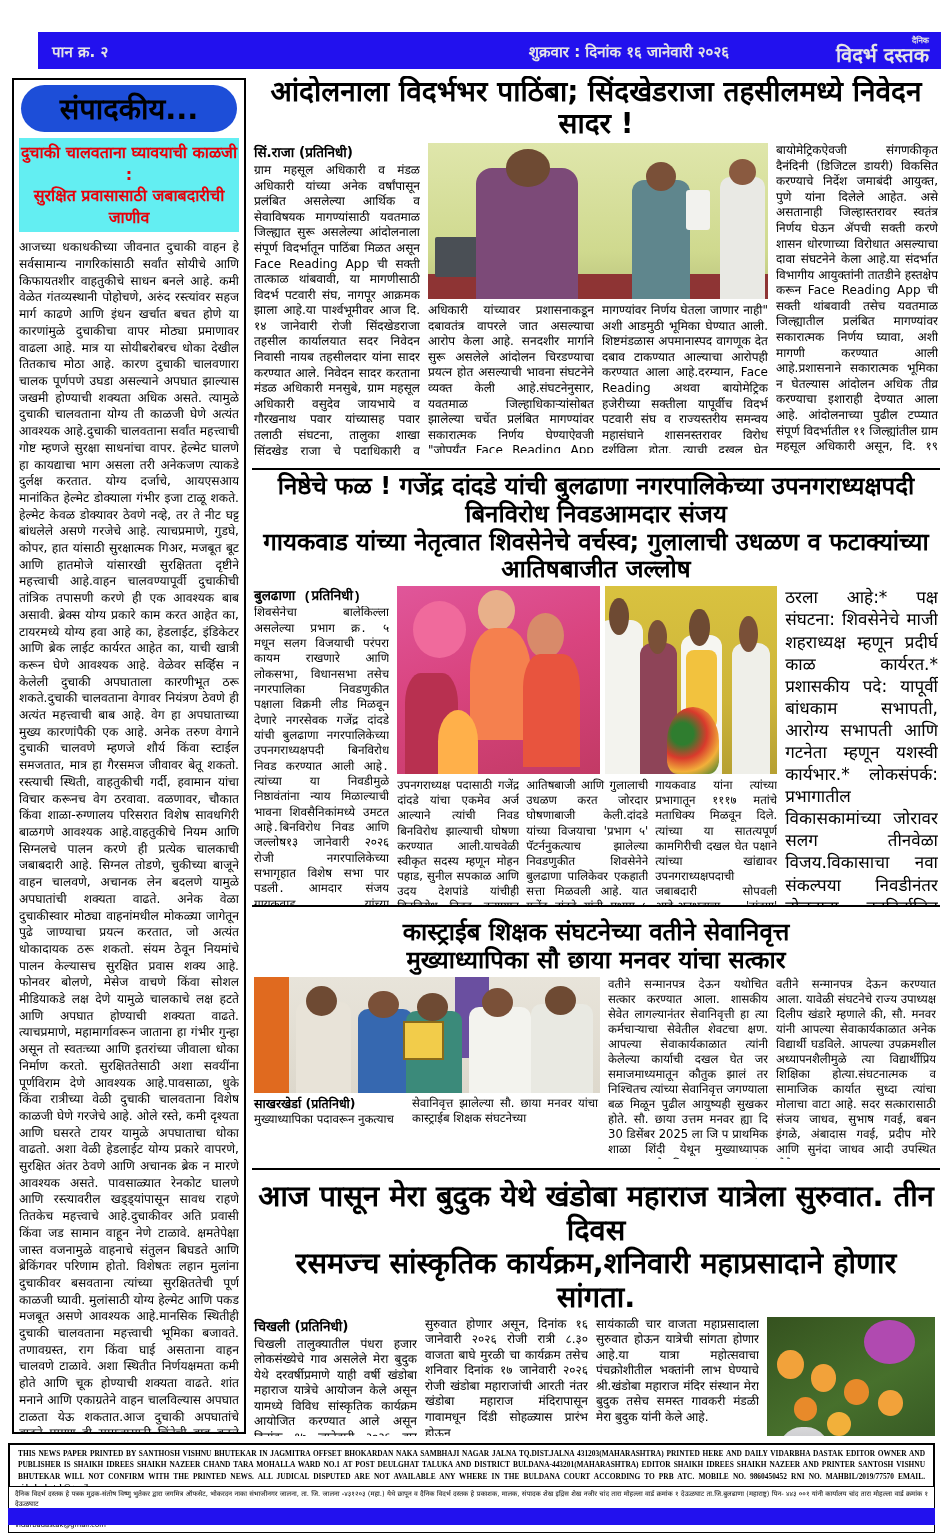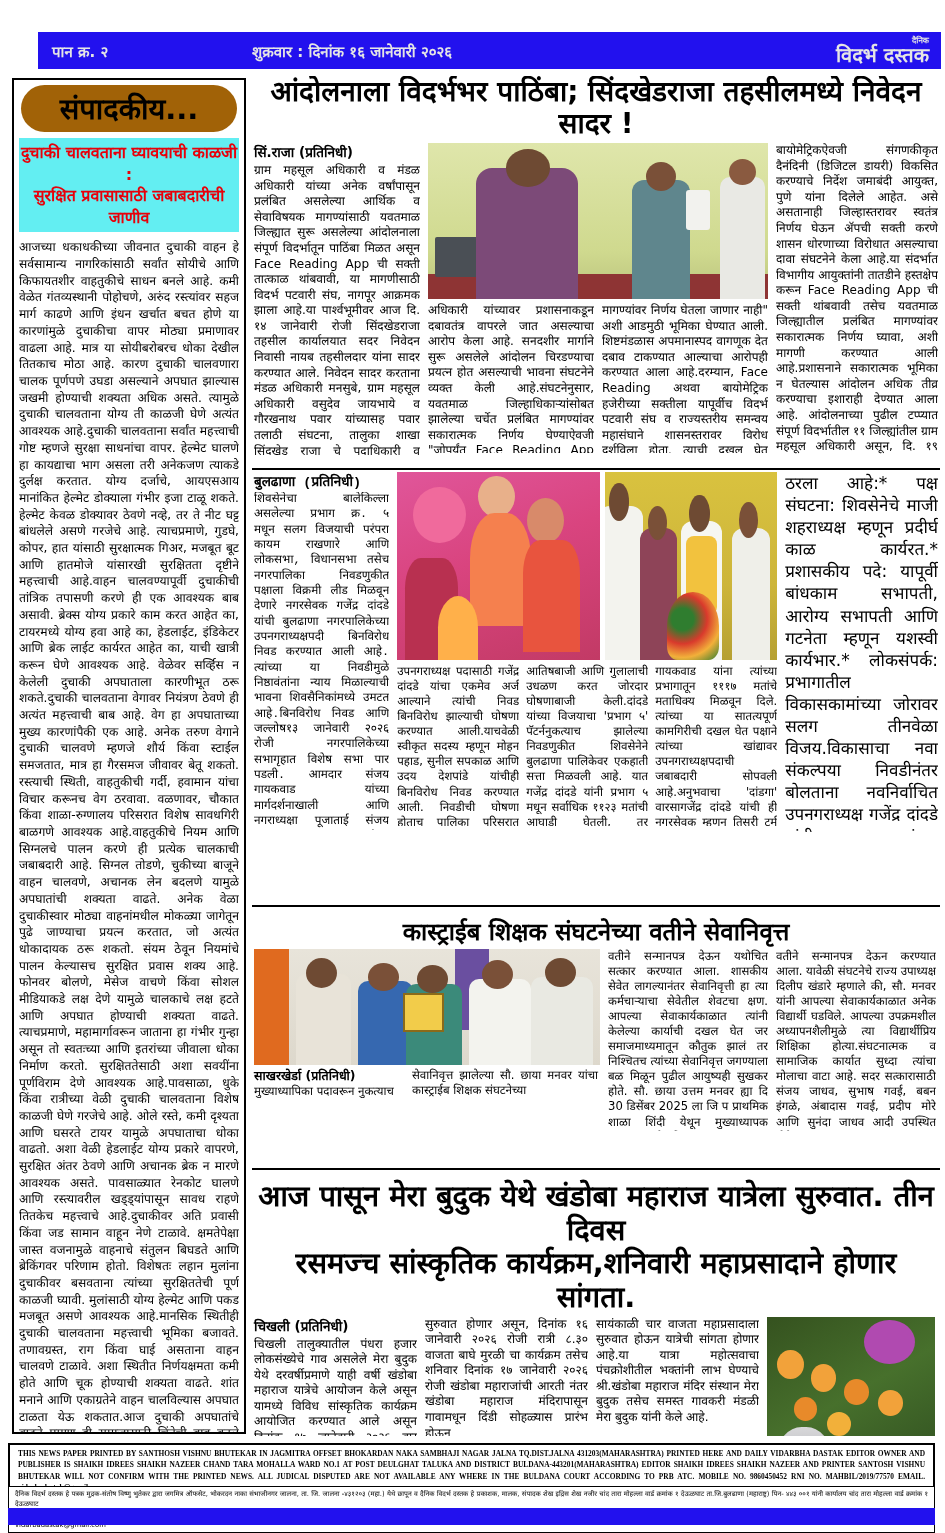--- a/index.html
+++ b/index.html
@@ -7,31 +7,31 @@
     width:945px;height:1533px;position:relative;overflow:hidden;
     background:#f7f6f2;font-family:"DejaVu Sans",sans-serif;color:#000;
   }
   .sheet{position:absolute;left:0;top:0;width:945px;height:1533px;background:#ffffff;}
   
   .masthead{
     position:absolute;left:20px;top:32px;width:903px;height:37px;
     background:#2211ee;color:#e5e5e5;display:flex;align-items:center;margin-left:18px;
   }
   .mh-page{margin-left:14px;font-size:15px;font-weight:bold;width:200px;}
-  .mh-date{flex:1;text-align:left;font-size:15px;font-weight:bold;}
+  .mh-date{flex:1;text-align:right;font-size:15px;font-weight:bold;}
   .mh-brand{width:200px;text-align:right;margin-right:12px;line-height:1;}
   .mh-brand .small{display:block;font-size:8px;font-weight:bold;}
   .mh-brand .big{display:block;font-size:20px;font-weight:bold;}
   
   .editorial{
     position:absolute;left:12px;top:78px;width:234px;height:1356px;
     border:2px solid #000;background:#fff;box-sizing:border-box;padding:3px 5px;overflow:hidden;
   }
   .ed-head{
-    background:#a16207;border-radius:26px;text-align:center;
+    background:#1d4ed8;border-radius:26px;text-align:center;
     font-size:29px;font-weight:bold;padding:3px 0 5px;margin:2px 2px 6px;
   }
   .ed-title{
     background:#63eef2;color:#e8000a;font-weight:bold;text-align:center;
     font-size:16px;line-height:1.35;padding:4px 1px;margin:0 0 7px;
   }
   .ed-body{
     font-size:12.2px;line-height:1.37;text-align:justify;height:1230px;overflow:hidden;
   }
   
@@ -140,20 +140,24 @@
           <div class="a1-sub">
             <div class="ncol">अधिकारी यांच्यावर प्रशासनाकडून दबावतंत्र वापरले जात असल्याचा आरोप केला आहे. सनदशीर मार्गाने सुरू असलेले आंदोलन चिरडण्याचा प्रयत्न होत असल्याची भावना संघटनेने व्यक्त केली आहे.संघटनेनुसार, यवतमाळ जिल्हाधिकाऱ्यांसोबत झालेल्या चर्चेत प्रलंबित मागण्यांवर सकारात्मक निर्णय घेण्याऐवजी "जोपर्यंत Face Reading App डाउनलोड करणार नाही, तोपर्यंत</div>
             <div class="ncol">मागण्यांवर निर्णय घेतला जाणार नाही" अशी आडमुठी भूमिका घेण्यात आली. शिष्टमंडळास अपमानास्पद वागणूक देत दबाव टाकण्यात आल्याचा आरोपही करण्यात आला आहे.दरम्यान, Face Reading अथवा बायोमेट्रिक हजेरीच्या सक्तीला यापूर्वीच विदर्भ पटवारी संघ व राज्यस्तरीय समन्वय महासंघाने शासनस्तरावर विरोध दर्शविला होता. त्याची दखल घेत शासनाने</div>
           </div>
         </div>
         <div class="ncol a1-col4">बायोमेट्रिकऐवजी संगणकीकृत दैनंदिनी (डिजिटल डायरी) विकसित करण्याचे निर्देश जमाबंदी आयुक्त, पुणे यांना दिलेले आहेत. असे असतानाही जिल्हास्तरावर स्वतंत्र निर्णय घेऊन ॲपची सक्ती करणे शासन धोरणाच्या विरोधात असल्याचा दावा संघटनेने केला आहे.या संदर्भात विभागीय आयुक्तांनी तातडीने हस्तक्षेप करून Face Reading App ची सक्ती थांबवावी तसेच यवतमाळ जिल्ह्यातील प्रलंबित मागण्यांवर सकारात्मक निर्णय घ्यावा, अशी मागणी करण्यात आली आहे.प्रशासनाने सकारात्मक भूमिका न घेतल्यास आंदोलन अधिक तीव्र करण्याचा इशाराही देण्यात आला आहे. आंदोलनाच्या पुढील टप्प्यात संपूर्ण विदर्भातील ११ जिल्ह्यांतील ग्राम महसूल अधिकारी असून, दि. १९ जानेवारी रोजी अमरावती विभागीय आयुक्त कार्यालयासमोर एक दिवसीय धरणे आंदोलन, तर दि. २७ जानेवारी रोजी अमरावती येथे भव्य मोर्चाचे आयोजन करण्यात येणार आहे.</div>
       </div>
     </div>
 
     <div class="article a2">
+      <div class="headline">
+        <div>निष्ठेचे फळ ! गजेंद्र दांदडे यांची बुलढाणा नगरपालिकेच्या उपनगराध्यक्षपदी बिनविरोध निवडआमदार संजय</div>
+        <div>गायकवाड यांच्या नेतृत्वात शिवसेनेचे वर्चस्व; गुलालाची उधळण व फटाक्यांच्या आतिषबाजीत जल्लोष</div>
+      </div>
       <div class="cols">
         <div class="a2-col1">
           <div class="byline">बुलढाणा (प्रतिनिधी)</div>
           <div class="ncol" style="height:338px;font-size:11.8px;">शिवसेनेचा बालेकिल्ला असलेल्या प्रभाग क्र. ५ मधून सलग विजयाची परंपरा कायम राखणारे आणि लोकसभा, विधानसभा तसेच नगरपालिका निवडणुकीत पक्षाला विक्रमी लीड मिळवून देणारे नगरसेवक गजेंद्र दांदडे यांची बुलढाणा नगरपालिकेच्या उपनगराध्यक्षपदी बिनविरोध निवड करण्यात आली आहे. त्यांच्या या निवडीमुळे निष्ठावंतांना न्याय मिळाल्याची भावना शिवसैनिकांमध्ये उमटत आहे.बिनविरोध निवड आणि जल्लोष१३ जानेवारी २०२६ रोजी नगरपालिकेच्या सभागृहात विशेष सभा पार पडली. आमदार संजय गायकवाड यांच्या मार्गदर्शनाखाली आणि नगराध्यक्षा पूजाताई संजय गायकवाड यांच्या अध्यक्षतेखाली ही निवड प्रक्रिया पार पडली.</div>
         </div>
         <div class="a2-mid">
           <div class="a2-photos">
             <div class="ph2a">
               <div class="sh" style="left:0;top:0;width:100%;height:100%;background:linear-gradient(160deg,#e0569a 0%,#d9447f 45%,#c23a65 100%);"></div>
               <div class="sh" style="left:8%;top:8%;width:26%;height:30%;background:#f06a9c;border-radius:50%;"></div>
@@ -184,20 +188,21 @@
             <div class="ncol">गायकवाड यांना त्यांच्या प्रभागातून १११७ मतांचे मताधिक्य मिळवून दिले. त्यांच्या या सातत्यपूर्ण कामगिरीची दखल घेत पक्षाने त्यांच्या खांद्यावर उपनगराध्यक्षपदाची जबाबदारी सोपवली आहे.अनुभवाचा 'दांडगा' वारसागजेंद्र दांदडे यांची ही नगरसेवक म्हणून तिसरी टर्म आहे. त्यांच्या निवडीमागे त्यांचा प्रशासकीय अनुभव महत्त्वाचा</div>
           </div>
         </div>
         <div class="ncol a2-colR">ठरला आहे:* पक्ष संघटना: शिवसेनेचे माजी शहराध्यक्ष म्हणून प्रदीर्घ काळ कार्यरत.* प्रशासकीय पदे: यापूर्वी बांधकाम सभापती, आरोग्य सभापती आणि गटनेता म्हणून यशस्वी कार्यभार.* लोकसंपर्क: प्रभागातील विकासकामांच्या जोरावर सलग तीनवेळा विजय.विकासाचा नवा संकल्पया निवडीनंतर बोलताना नवनिर्वाचित उपनगराध्यक्ष गजेंद्र दांदडे यांनी, आमदार संजय गायकवाड यांच्या नेतृत्वात शहराच्या विकासासाठी कटिबद्ध करण्यासाठी आपण कटिबद्ध असल्याचे सांगितले. या कार्यक्रमाला पालिकेचे गायकवाड, मुख्याधिकारी गणेश पांडे, नगरसेवक, पदाधिकारी व कार्यकर्ते मोठ्या संख्येने उपस्थित होते</div>
       </div>
     </div>
 
     <div class="article a3">
       <div class="headline">
         <div>कास्ट्राईब शिक्षक संघटनेच्या वतीने सेवानिवृत्त</div>
+        <div>मुख्याध्यापिका सौ छाया मनवर यांचा सत्कार</div>
       </div>
       <div class="cols">
         <div class="a3-left">
           <div class="a3-photo">
             <div class="sh" style="left:0;top:0;width:100%;height:100%;background:linear-gradient(180deg,#e8e4da 0%,#ddd8cc 100%);"></div>
             <div class="sh" style="left:0;top:0;width:10%;height:100%;background:#e06a1f;"></div>
             <div class="sh" style="left:58%;top:0;width:10%;height:70%;background:#6a4fa0;"></div>
             <div class="sh" style="left:12%;top:22%;width:16%;height:78%;background:#e8e3d8;border-radius:10px 10px 0 0;"></div>
             <div class="sh" style="left:15%;top:8%;width:9%;height:26%;background:#6e4a33;border-radius:50%;"></div>
             <div class="sh" style="left:30%;top:28%;width:16%;height:72%;background:#3668b0;border-radius:10px 10px 0 0;"></div>

